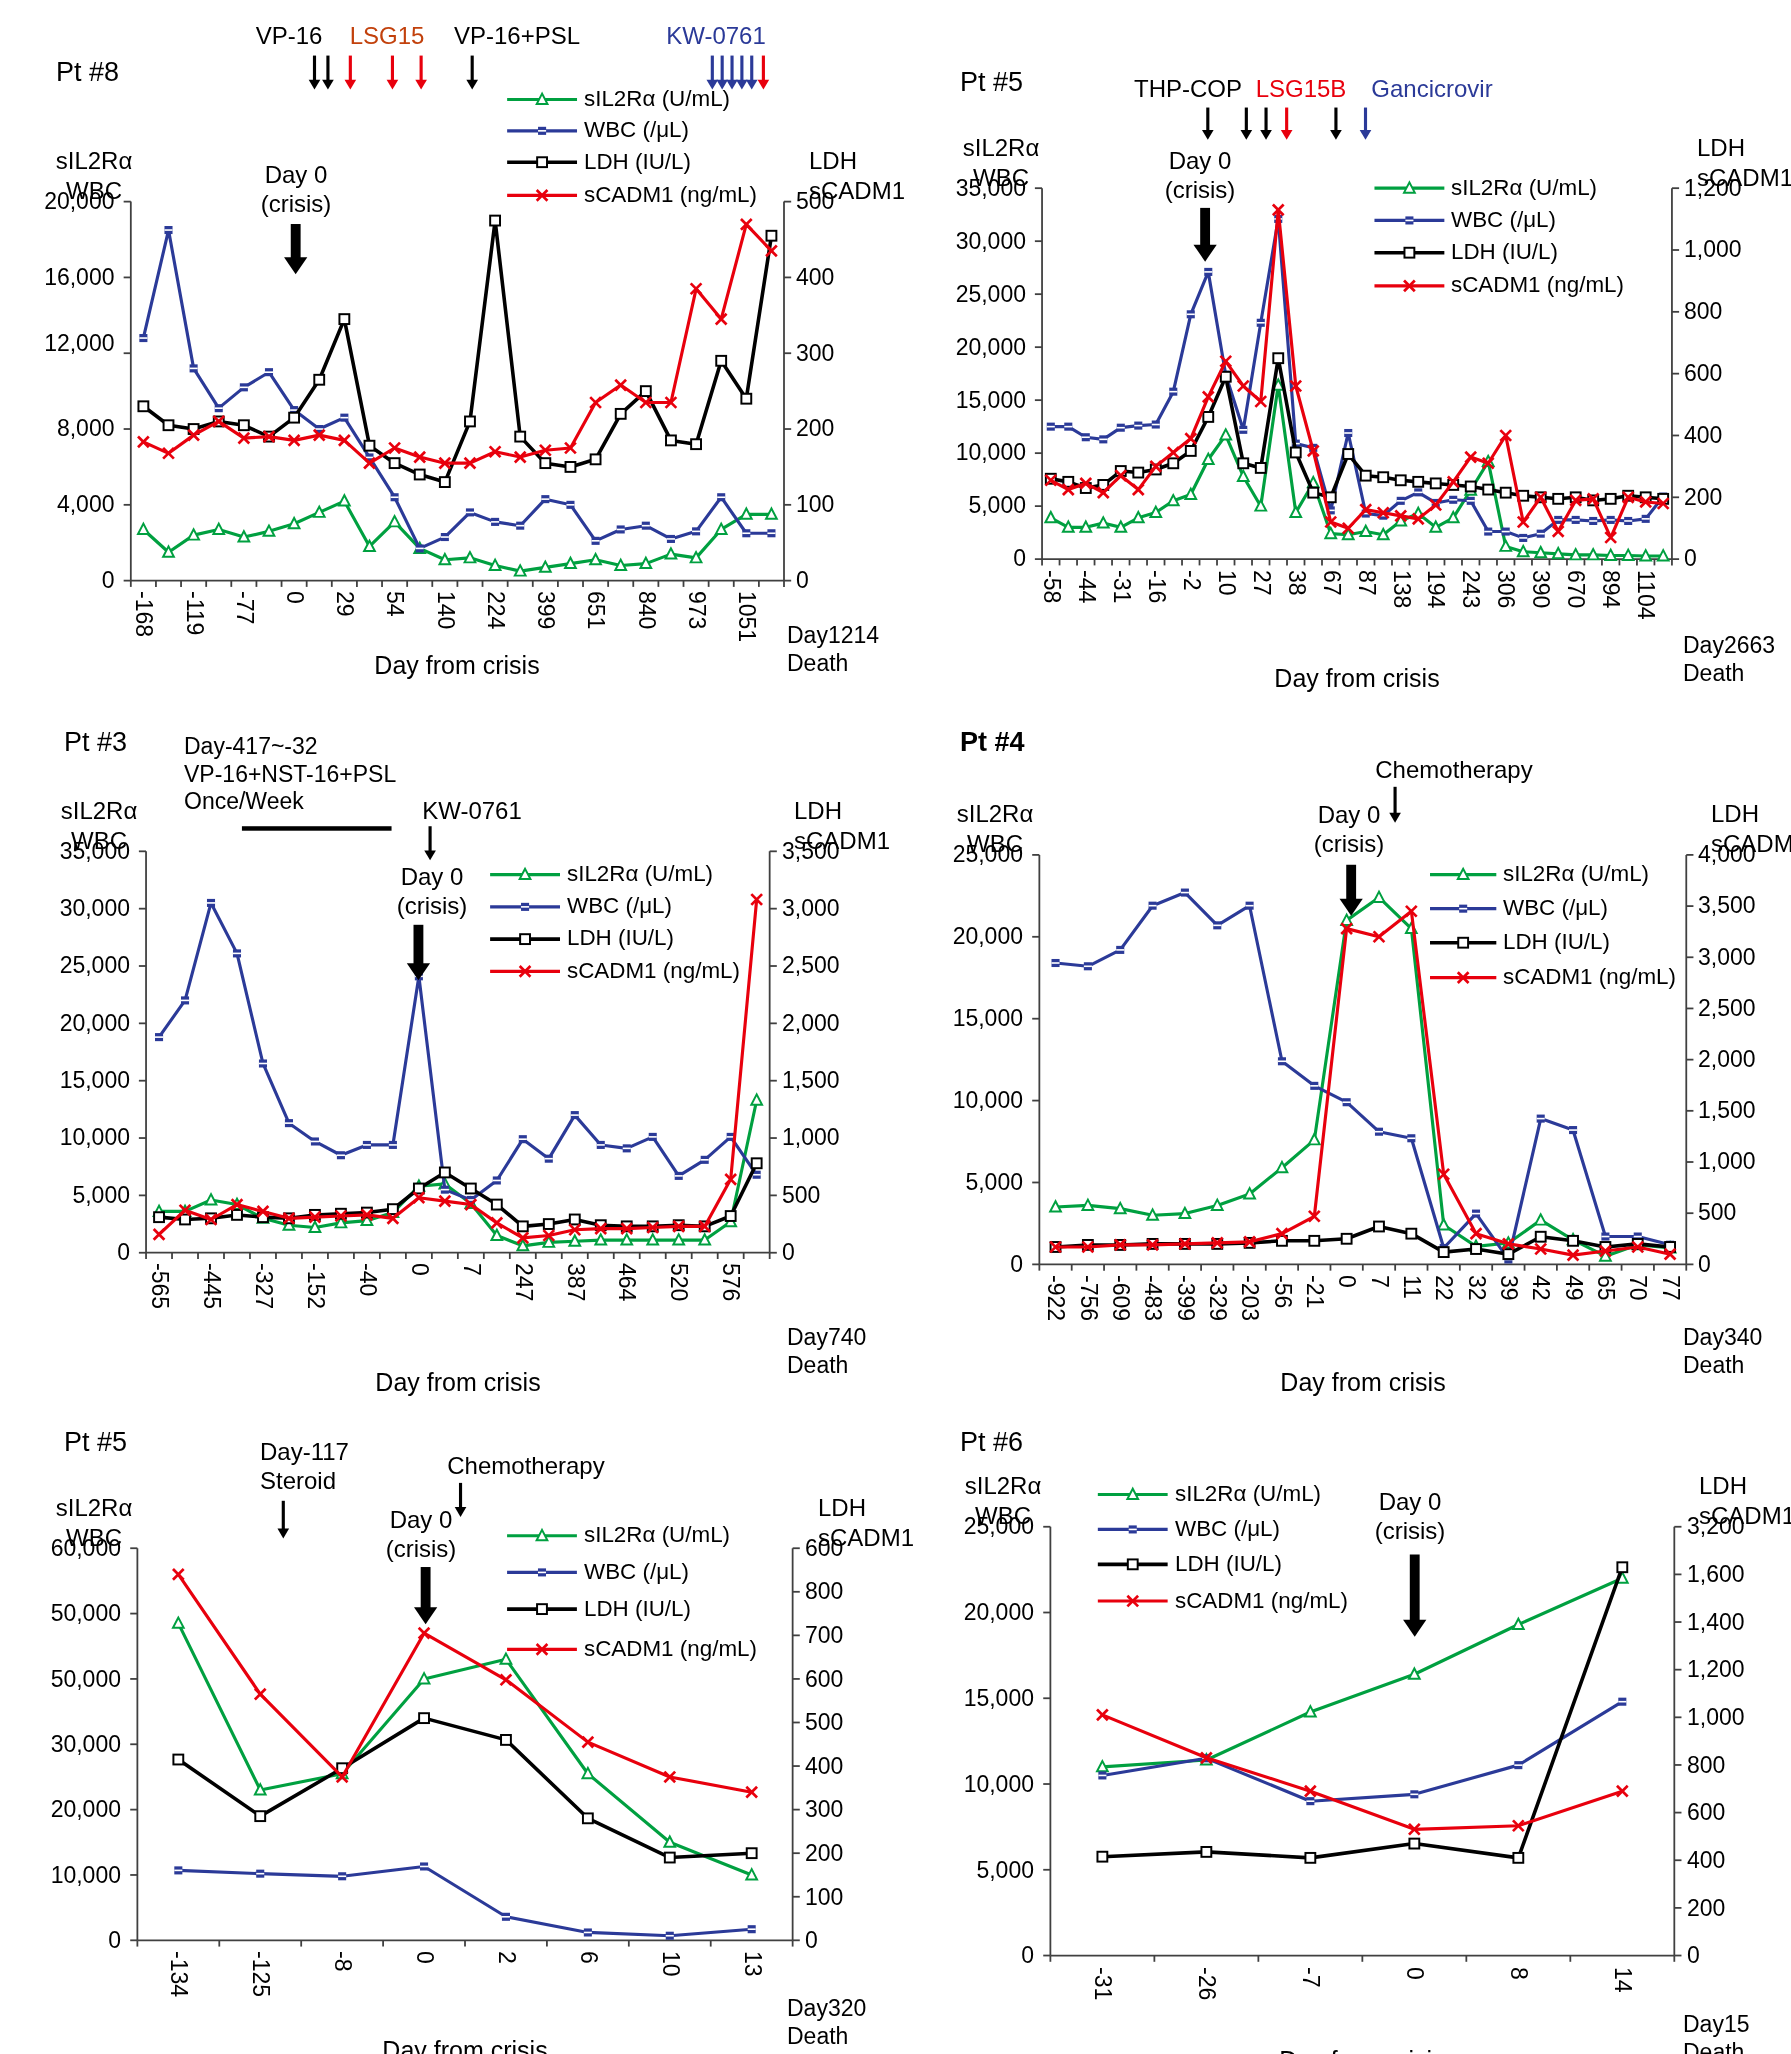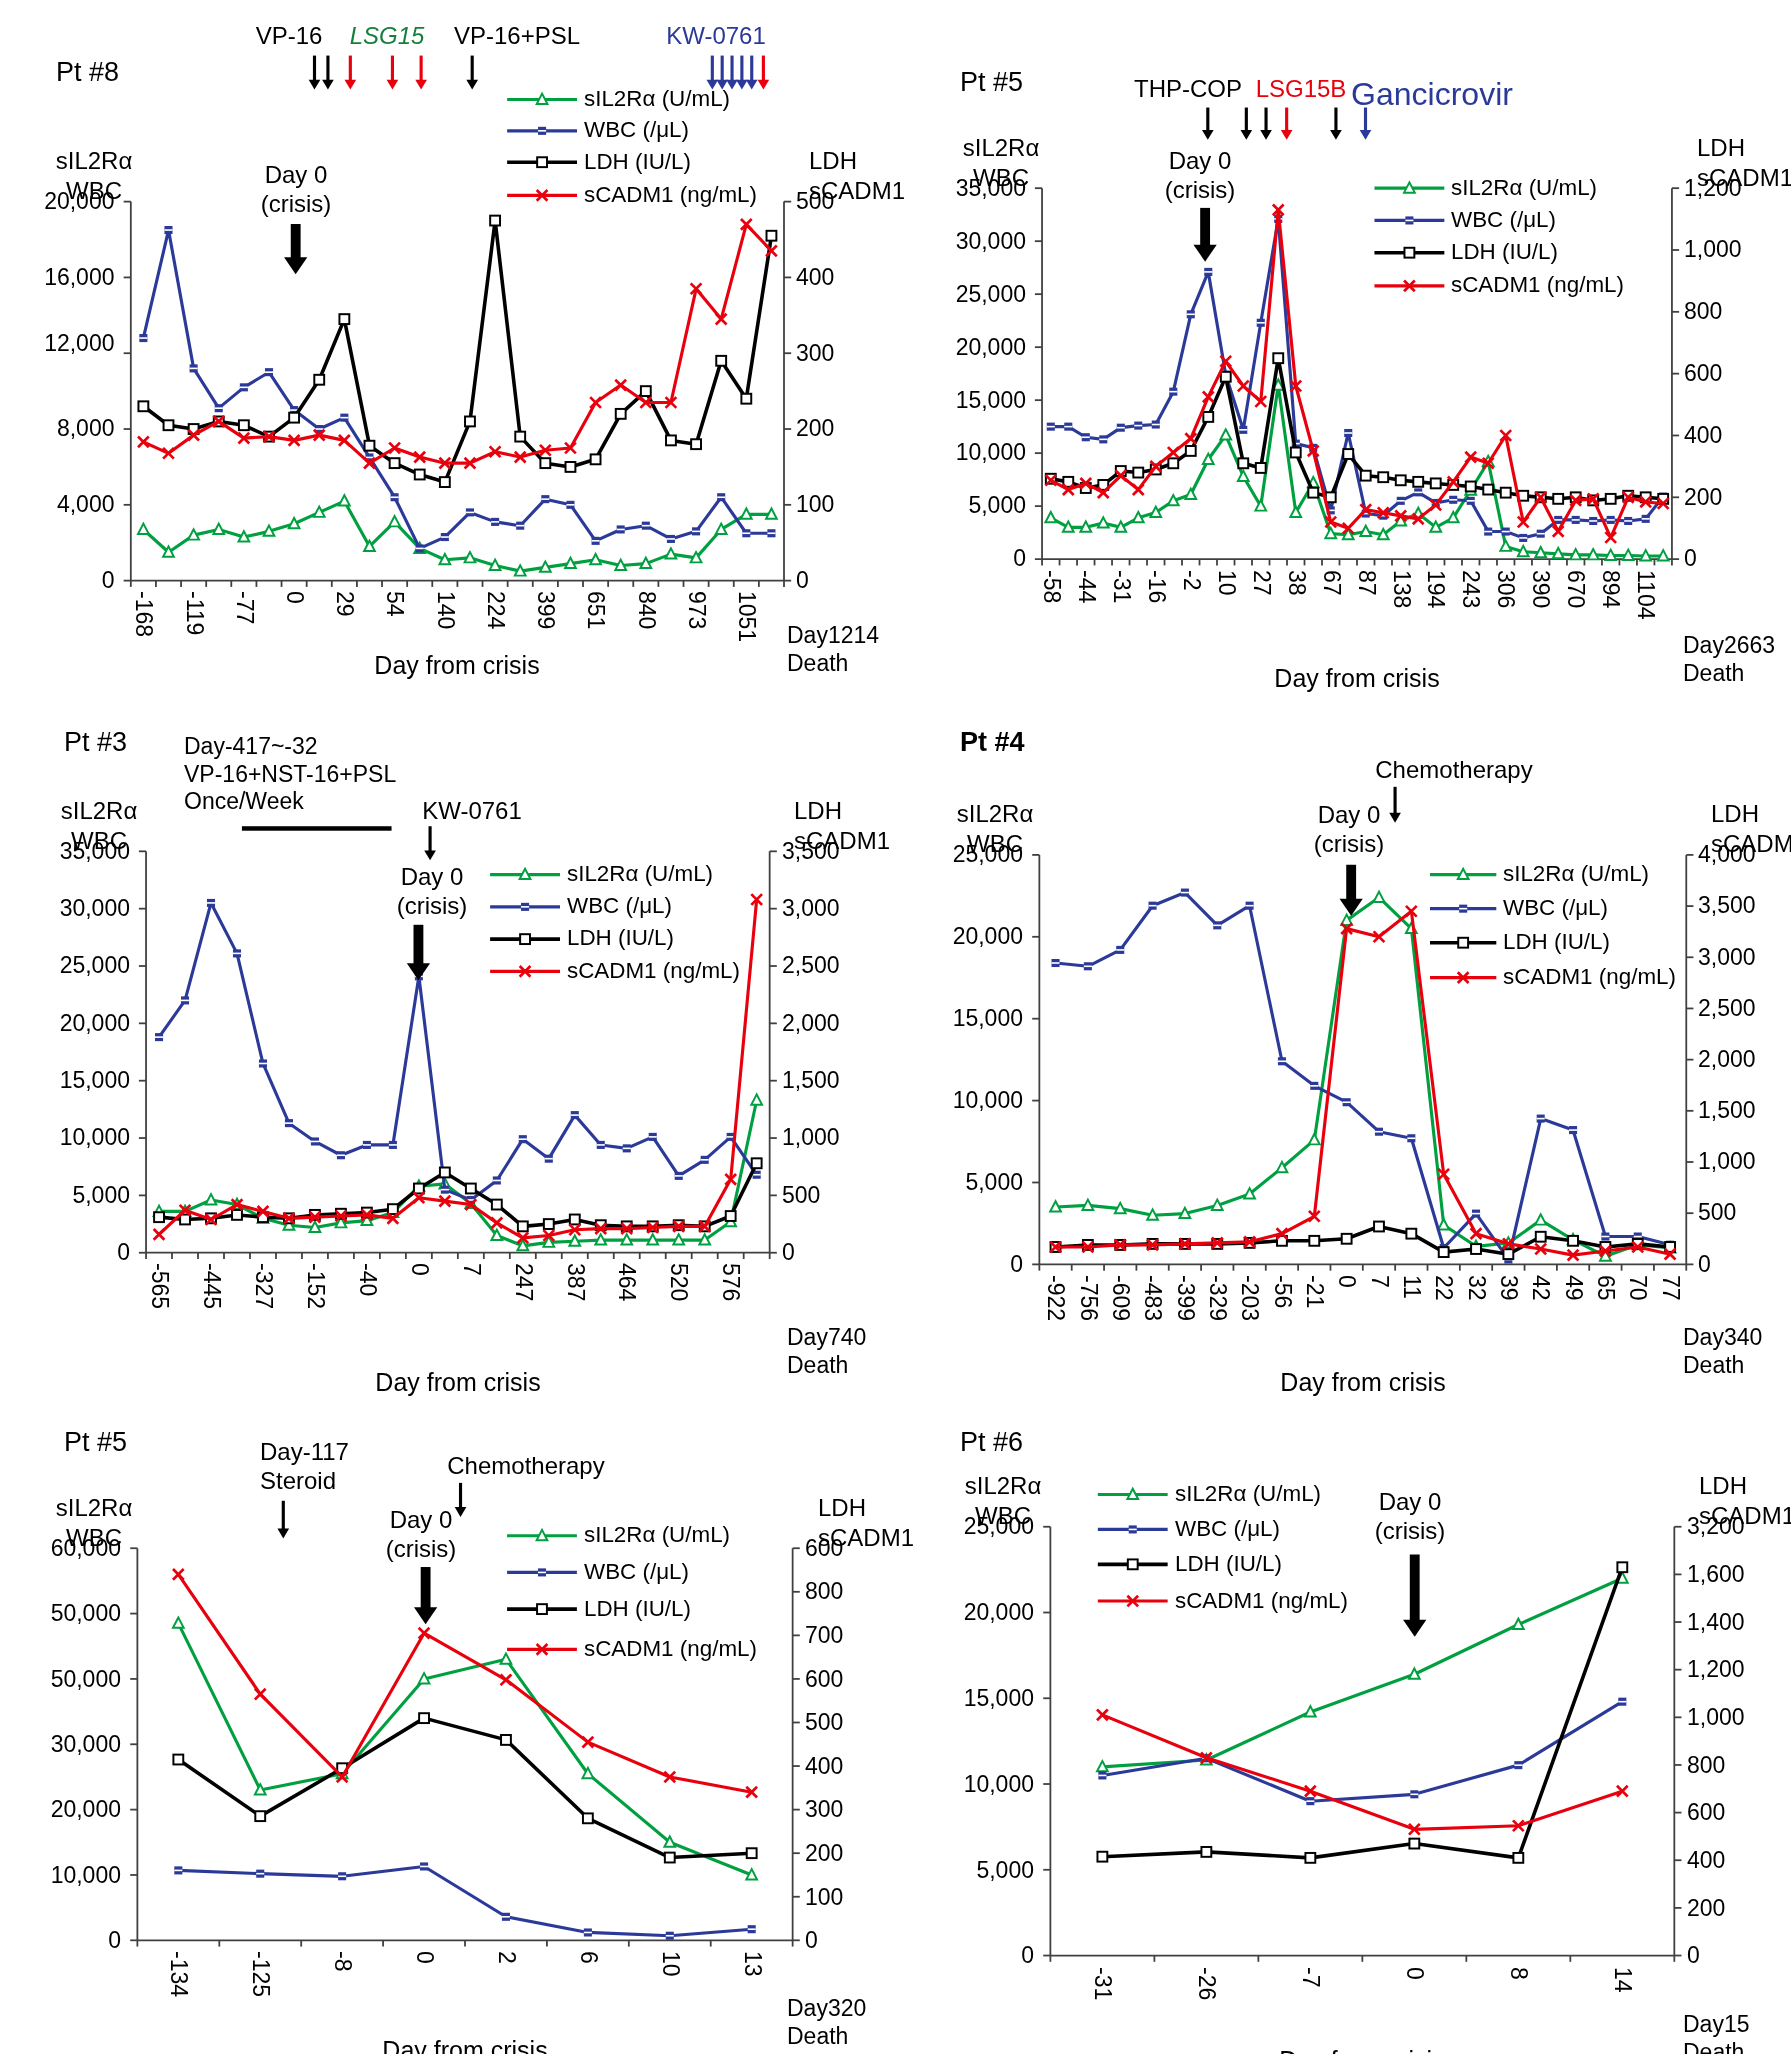--- a/index.html
+++ b/index.html
@@ -372,21 +372,21 @@
       </div>
       <div class="xlabwrap" style="left: 696px; top: 591px;">
         <span>973</span>
       </div>
       <div class="xlabwrap" style="left: 746px; top: 591px;">
         <span>1051</span>
       </div>
       <div class="txt center" style="left: 289px; top: 21.5px; font-size: 24px; color: rgb(0, 0, 0);">
         <div>VP-16</div>
       </div>
-      <div class="txt center" style="left: 387px; top: 21.5px; font-size: 24px; color: #15803d; font-style: italic;">
+      <div class="txt center" style="left: 387px; top: 21.5px; font-size: 24px; color: #c2410c;">
         <div>LSG15</div>
       </div>
       <div class="txt center" style="left: 517px; top: 21.5px; font-size: 24px; color: rgb(0, 0, 0);">
         <div>VP-16+PSL</div>
       </div>
       <div class="txt center" style="left: 716px; top: 21.5px; font-size: 24px; color: rgb(43, 58, 152);">
         <div>KW-0761</div>
       </div>
       <div class="txt center" style="left: 296px; top: 161px; font-size: 24px; color: rgb(0, 0, 0);">
         <div>Day 0</div>
@@ -823,21 +823,21 @@
       </div>
       <div class="xlabwrap" style="left: 749px; top: 570px;">
         <span>1104</span>
       </div>
       <div class="txt center" style="left: 292px; top: 75px; font-size: 24px; color: rgb(0, 0, 0);">
         <div>THP-COP</div>
       </div>
       <div class="txt center" style="left: 405px; top: 75px; font-size: 24px; color: rgb(232, 0, 13);">
         <div>LSG15B</div>
       </div>
-      <div class="txt center" style="left: 536px; top: 75px; font-size: 32px; color: rgb(43, 58, 152);">
+      <div class="txt center" style="left: 536px; top: 75px; font-size: 24px; color: rgb(43, 58, 152);">
         <div>Gancicrovir</div>
       </div>
       <div class="txt center" style="left: 304px; top: 147px; font-size: 24px; color: rgb(0, 0, 0);">
         <div>Day 0</div>
         <div>(crisis)</div>
       </div>
       <div class="txt" style="left: 787px; top: 632px; font-size: 23px; color: rgb(0, 0, 0);">
         <div>Day2663</div>
         <div>Death</div>
       </div>

